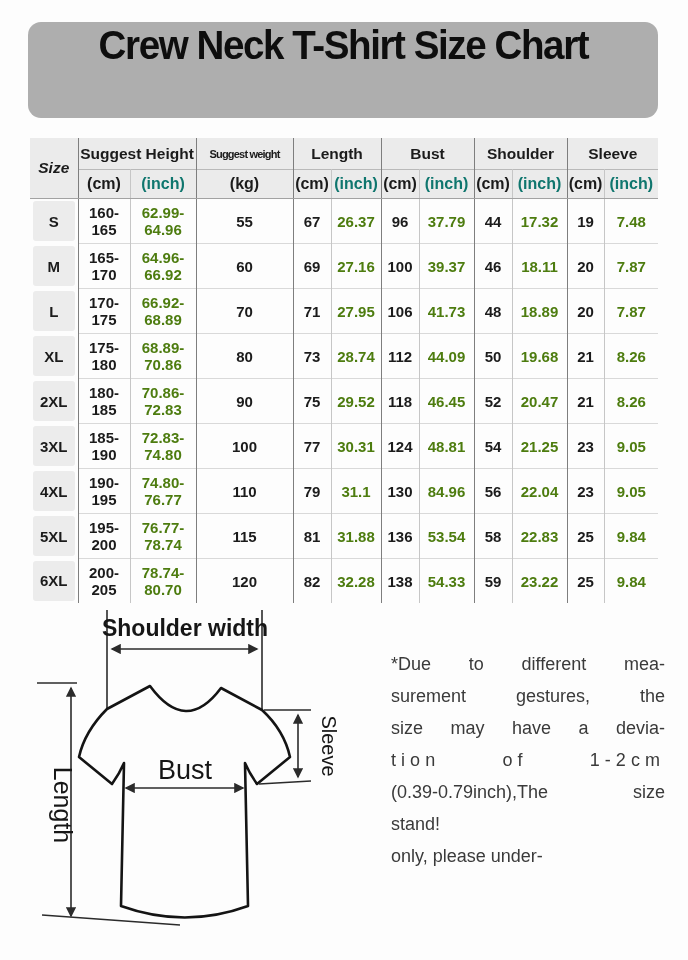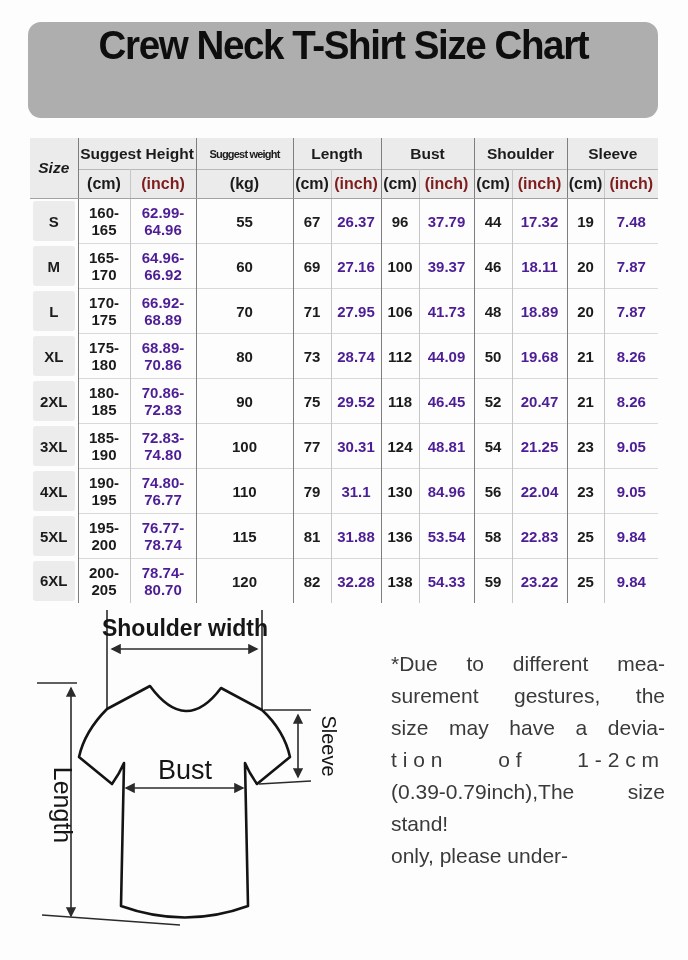--- a/index.html
+++ b/index.html
@@ -34,43 +34,43 @@
   
   table.size-chart th:not(:last-child), table.size-chart td:not(:last-child) {
     border-right:1px solid #c6c6c6;
   }
   table.size-chart .gend { border-right:1px solid #7e7e7e !important; }
 
   thead th { background:#ebebeb; }
   thead tr.grp th { height:31px; font-weight:700; font-size:15.5px; }
   thead tr.grp th.squeeze { font-size:11px; letter-spacing:-0.8px; }
   thead tr.units th { height:28px; font-weight:600; font-size:16px; border-top:1px solid #b9b9b9; }
-  thead tr.units th.inch { color:#7f1d1d; }
+  thead tr.units th.inch { color:#0f766e; }
   thead th.corner { font-weight:600; font-size:15.5px;font-style:italic; }
   thead tr.units th, thead th.corner { border-bottom:1px solid #a2a2a2; }
 
   tbody td { height:44px; font-weight:600; }
   tbody tr + tr td { border-top:1px solid #d9d9d9; }
-  tbody td.inch { color:#4c1d95; }
+  tbody td.inch { color:#4d7c0f; }
   tbody th.col-size { background:#fdfdfd; font-weight:600; }
   tbody th.col-size .chip {
     display:flex; align-items:center; justify-content:center;
     height:40px; margin:2px 3px; background:#ececec; border-radius:3px;
   }
 
   
   .diagram { position:absolute; left:28px; top:598px; }
   .diagram text {
     font-family:"Liberation Sans", sans-serif; fill:#161616;
   }
 
   
   .note {
     position:absolute; left:391px; top:648px; width:274px;
-    font-size:21px; line-height:32px; color:#3a3a3a;
+    font-size:18px; line-height:32px; color:#3a3a3a;
   }
   .note .note-line { text-align:justify; text-align-last:justify; white-space:nowrap; }
   .note .note-line:nth-child(4) { letter-spacing:0.28em; }
   .note .note-line:nth-child(7) { letter-spacing:0.08em; }
   .note .note-line:last-child { text-align-last:left; letter-spacing:0; }
 </style>
 </head>
 <body>
 
 <div class="page">

